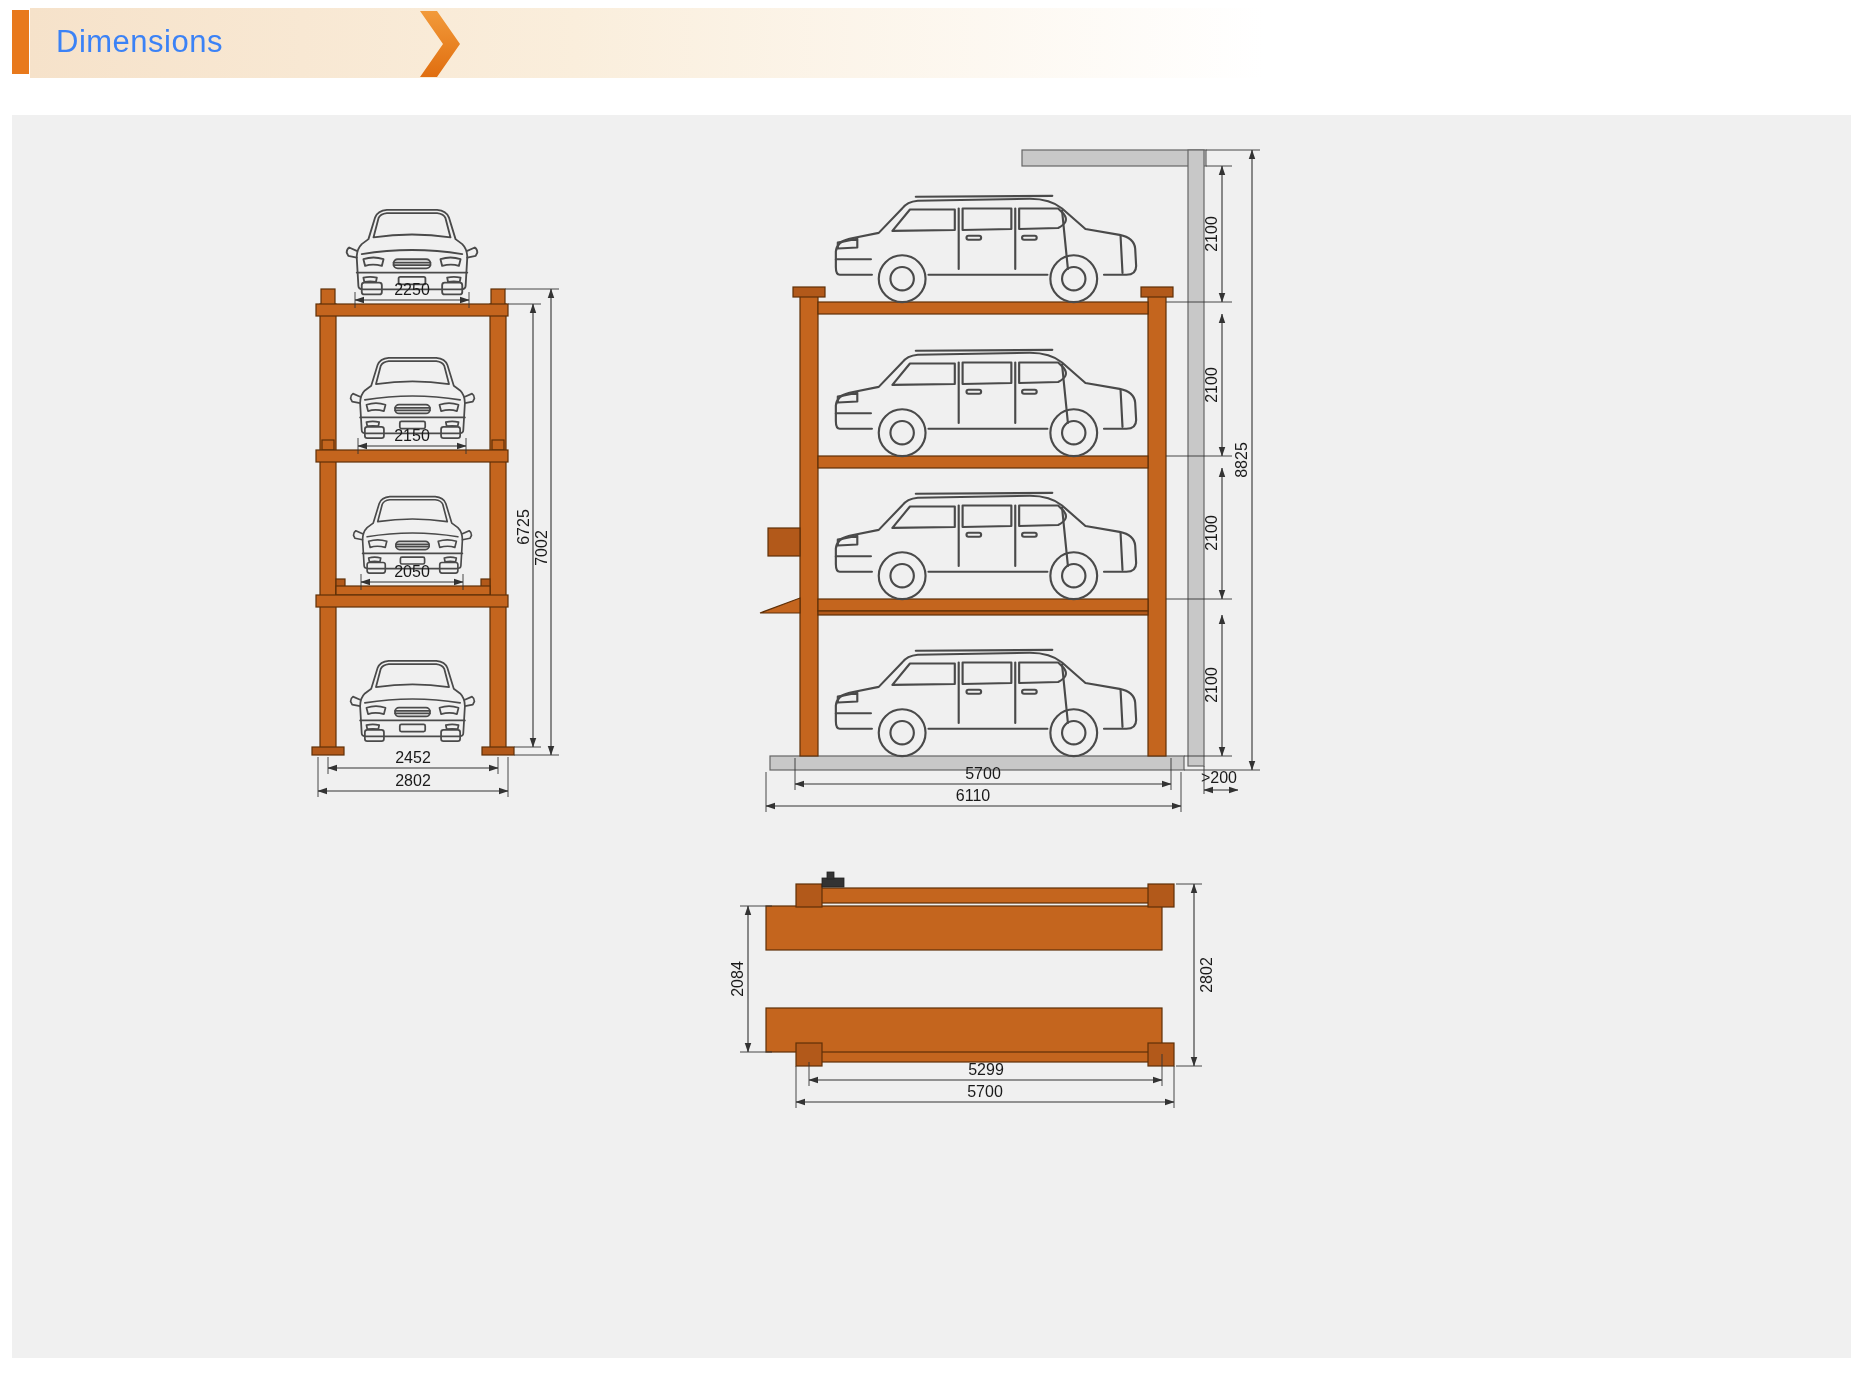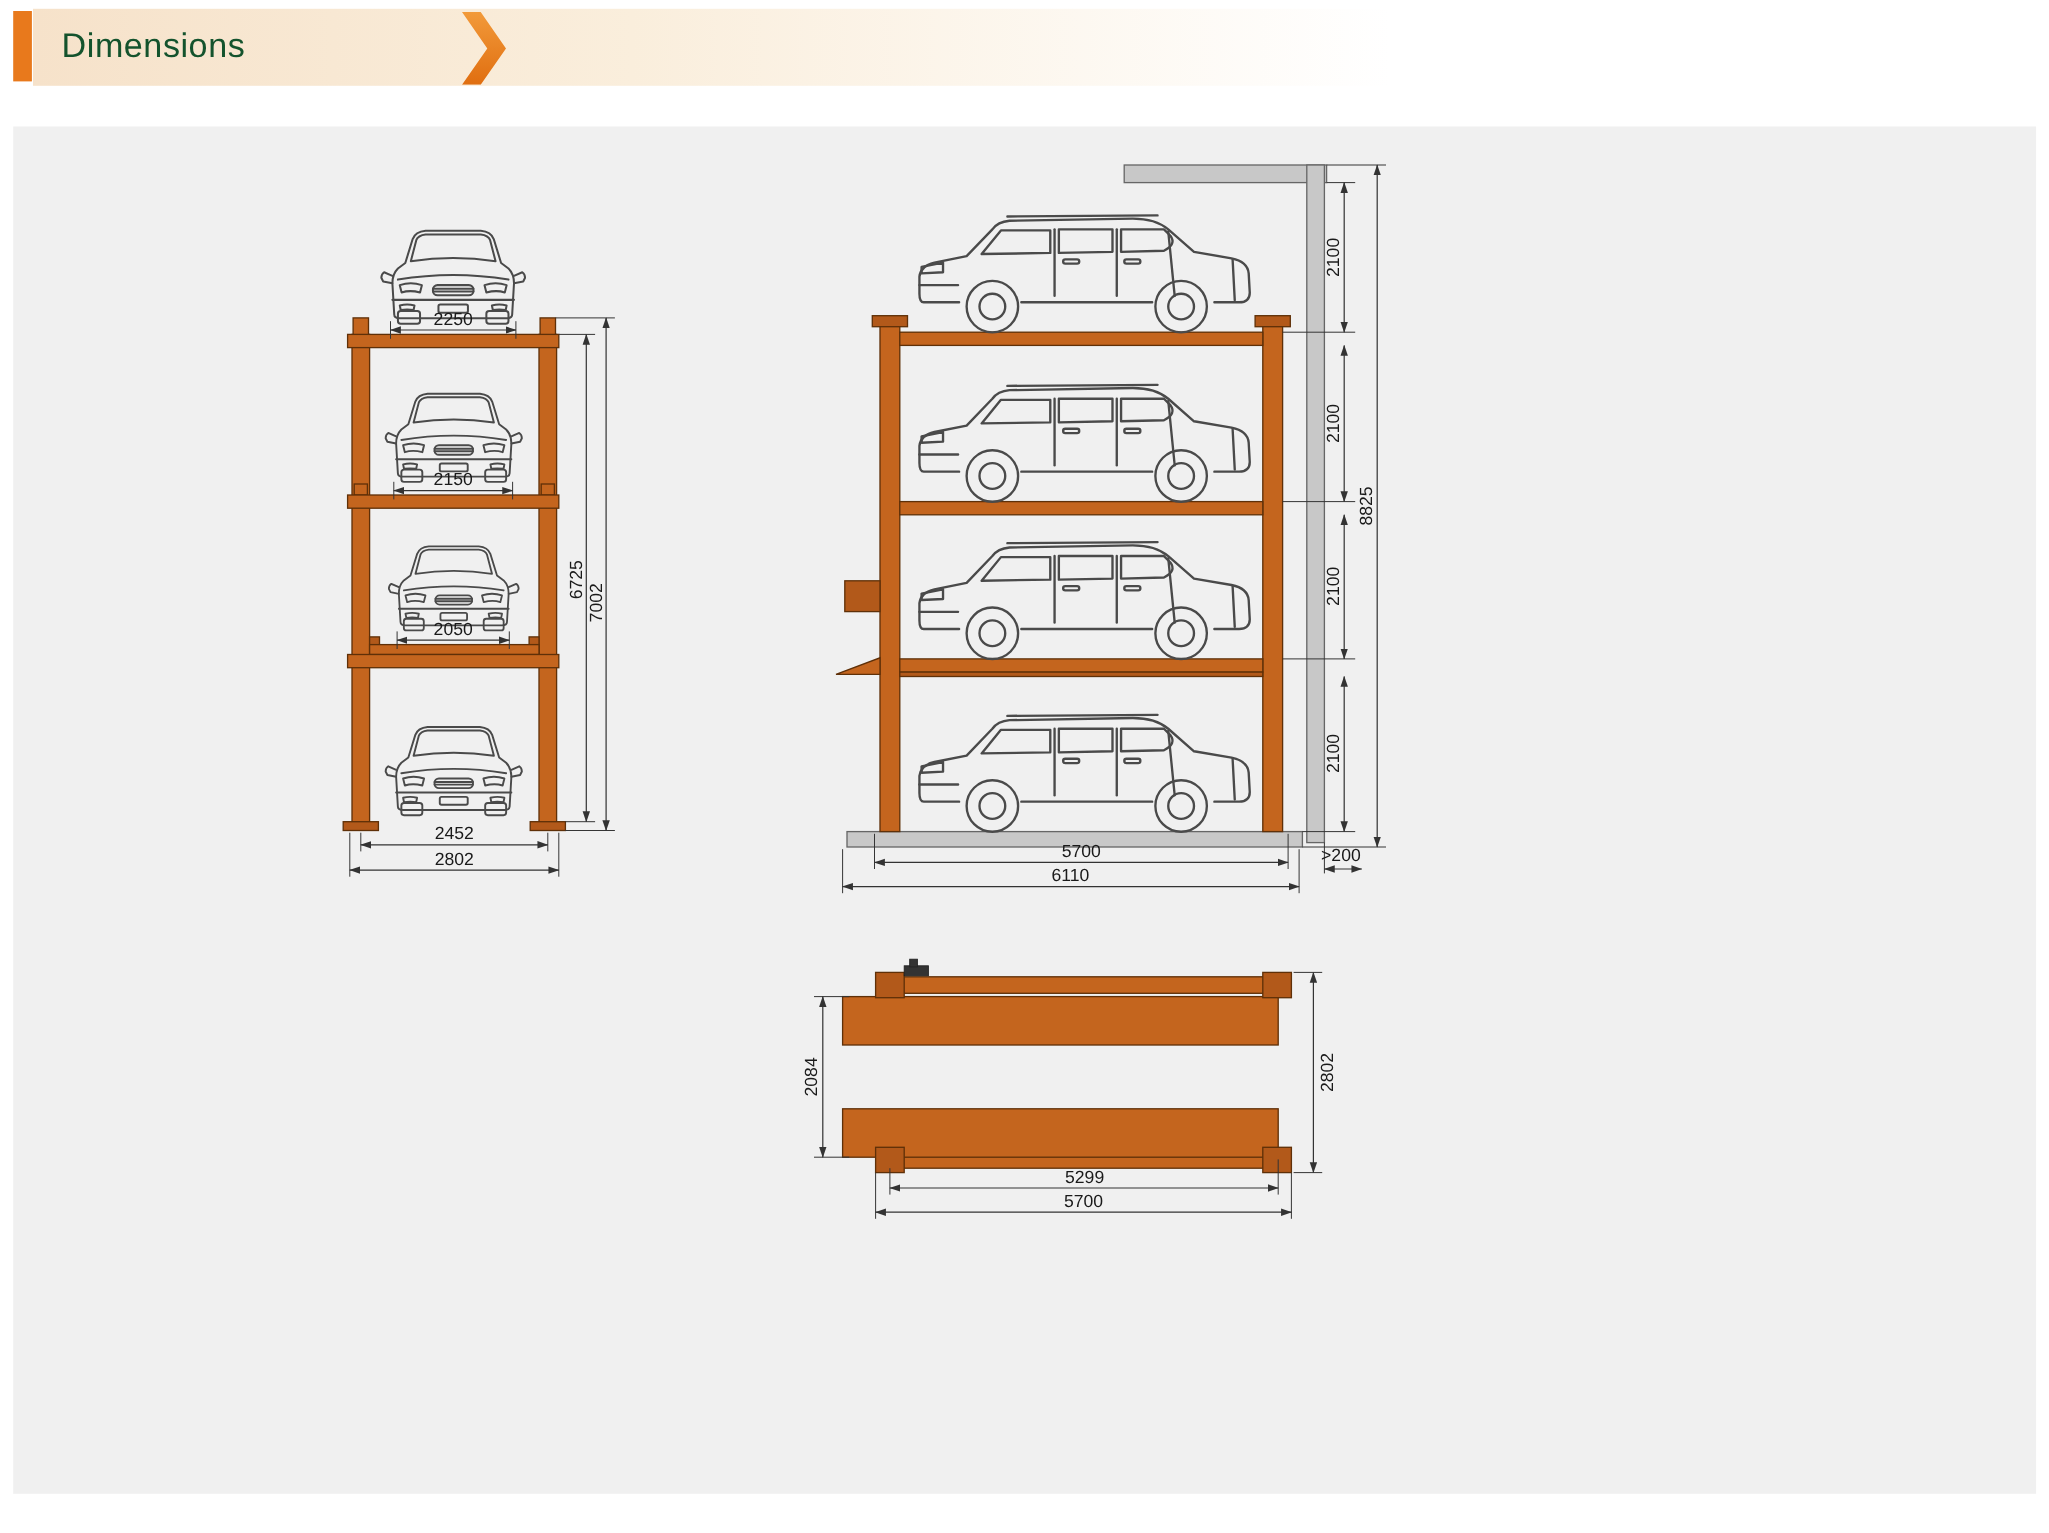--- a/index.html
+++ b/index.html
@@ -8,21 +8,21 @@
     font-family:"Liberation Sans",sans-serif;overflow:hidden;
   }
   .header-band{
     position:absolute;left:30px;top:8px;width:1815px;height:70px;
     background:linear-gradient(to right,#F6E2CA 0%,#FAEEDC 30%,#FFFFFF 68%,#FFFFFF 100%);
   }
   .accent-bar{
     position:absolute;left:12px;top:10px;width:17px;height:64px;background:#E8791C;
   }
   .page-title{
-    position:absolute;left:56px;top:24px;font-size:31px;color:#14532d;
+    position:absolute;left:56px;top:24px;font-size:31px;color:#3b82f6;
     letter-spacing:0.5px;font-weight:400;
   }
   .header-chevron{position:absolute;left:420px;top:11px;}
   .panel{
     position:absolute;left:12px;top:115px;width:1839px;height:1243px;background:#F0F0F0;
   }
   svg.drawing{position:absolute;}
   .struct{fill:#C4651E;stroke:#5F3008;stroke-width:1.2;}
   .struct-dark{fill:#B2591A;stroke:#5F3008;stroke-width:1.2;}
   .steel{fill:#C8C8C8;stroke:#666666;stroke-width:1.2;}

